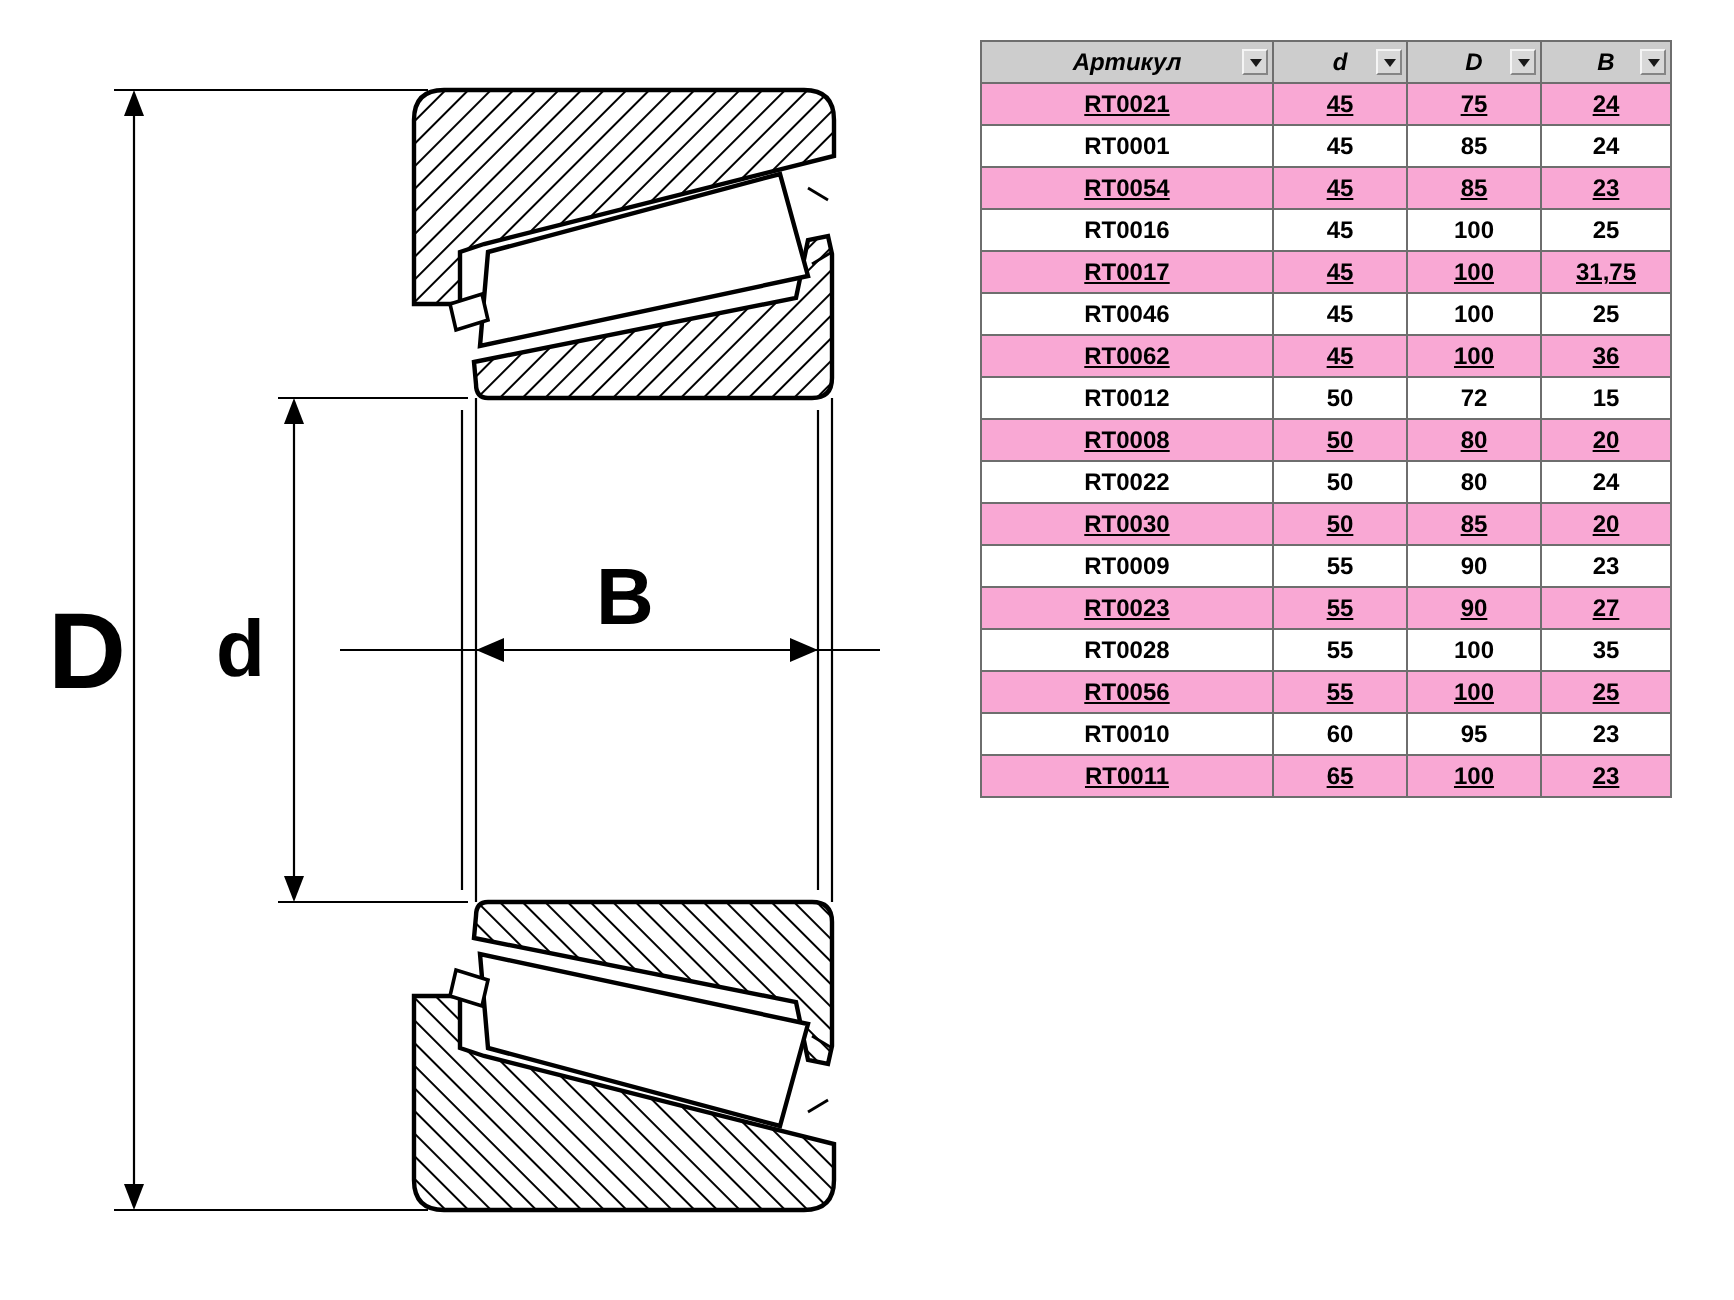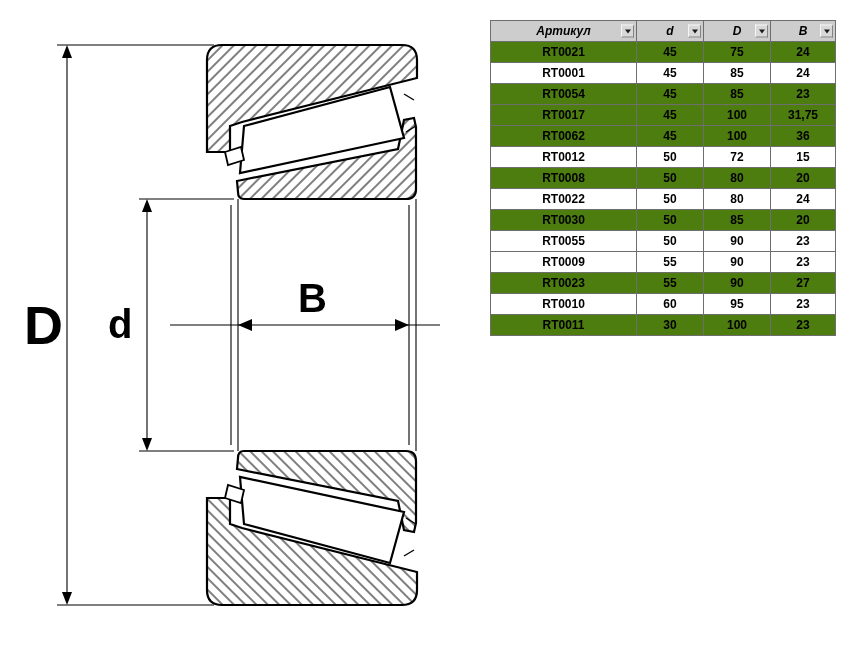--- a/index.html
+++ b/index.html
@@ -14,21 +14,21 @@
     border-collapse:collapse;table-layout:fixed;width:345px;
     font-size:12px;font-weight:bold;
   }
   th,td{
     border:1px solid #6e6e6e;height:20px;padding:0;text-align:center;
     overflow:hidden;white-space:nowrap;
   }
   th{
     background:#cdcdcd;font-style:italic;font-weight:bold;position:relative;
   }
-  tr.alt td{background:#4d7c0f;}
+  tr.alt td{background:#f9a8d4;text-decoration:underline;}
   td{background:#ffffff;}
   .filter-btn{
     position:absolute;right:2px;top:50%;transform:translateY(-50%);
     width:13px;height:13px;box-sizing:border-box;background:#d8d8d8;
     border:1px solid;border-color:#f5f5f5 #858585 #858585 #f5f5f5;
     display:flex;align-items:center;justify-content:center;cursor:pointer;
   }
   .tri{
     width:0;height:0;border-left:3px solid transparent;
     border-right:3px solid transparent;border-top:4px solid #1a1a1a;
@@ -137,25 +137,37 @@
     <td>45</td>
     <td>85</td>
     <td>24</td>
   </tr>
         <tr class="alt">
     <td>RT0054</td>
     <td>45</td>
     <td>85</td>
     <td>23</td>
   </tr>
+        <tr>
+    <td>RT0016</td>
+    <td>45</td>
+    <td>100</td>
+    <td>25</td>
+  </tr>
         <tr class="alt">
     <td>RT0017</td>
     <td>45</td>
     <td>100</td>
     <td>31,75</td>
+  </tr>
+        <tr>
+    <td>RT0046</td>
+    <td>45</td>
+    <td>100</td>
+    <td>25</td>
   </tr>
         <tr class="alt">
     <td>RT0062</td>
     <td>45</td>
     <td>100</td>
     <td>36</td>
   </tr>
         <tr>
     <td>RT0012</td>
     <td>50</td>
@@ -174,44 +186,50 @@
     <td>80</td>
     <td>24</td>
   </tr>
         <tr class="alt">
     <td>RT0030</td>
     <td>50</td>
     <td>85</td>
     <td>20</td>
   </tr>
         <tr>
-    <td>RT0055</td>
-    <td>50</td>
-    <td>90</td>
-    <td>23</td>
-  </tr>
-        <tr>
     <td>RT0009</td>
     <td>55</td>
     <td>90</td>
     <td>23</td>
   </tr>
         <tr class="alt">
     <td>RT0023</td>
     <td>55</td>
     <td>90</td>
     <td>27</td>
+  </tr>
+        <tr>
+    <td>RT0028</td>
+    <td>55</td>
+    <td>100</td>
+    <td>35</td>
+  </tr>
+        <tr class="alt">
+    <td>RT0056</td>
+    <td>55</td>
+    <td>100</td>
+    <td>25</td>
   </tr>
         <tr>
     <td>RT0010</td>
     <td>60</td>
     <td>95</td>
     <td>23</td>
   </tr>
         <tr class="alt">
     <td>RT0011</td>
-    <td>30</td>
+    <td>65</td>
     <td>100</td>
     <td>23</td>
   </tr>
       </tbody>
   </table>
 </div>
 
 </body></html>

